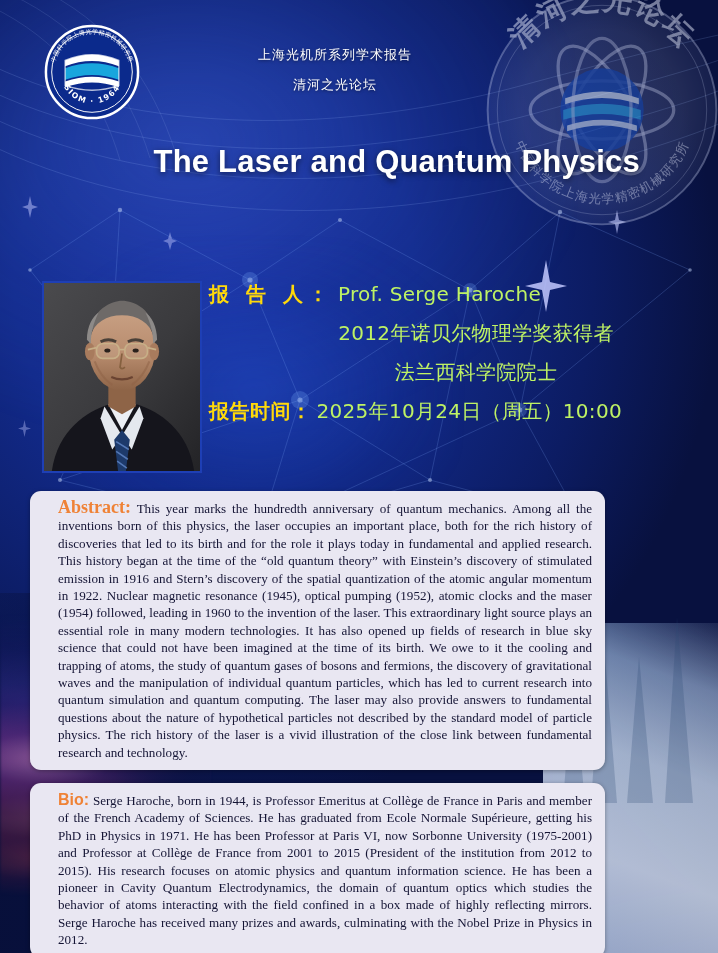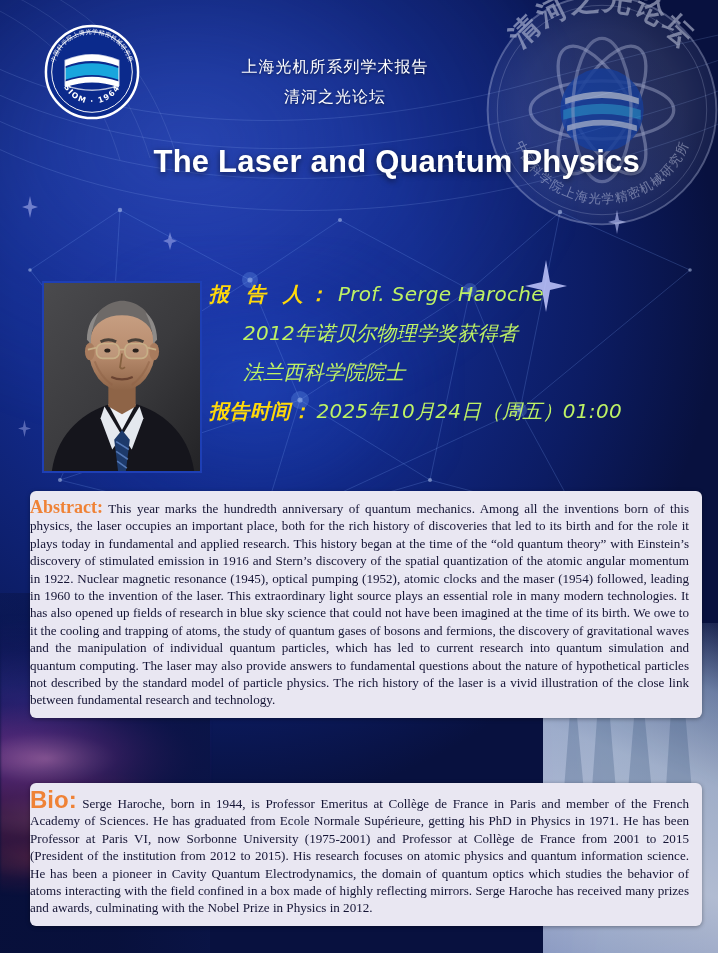--- a/index.html
+++ b/index.html
@@ -75,24 +75,24 @@
   .siom-logo {
     position: absolute; left: 44px; top: 24px; width: 96px; height: 96px;
   }
 
   .forum-seal {
     position: absolute; left: 476px; top: -16px; width: 252px; height: 252px;
     opacity: .62;
   }
 
   .header-cn {
-    position: absolute; left: 170px; top: 52px; width: 330px;
+    position: absolute; left: 170px; top: 40px; width: 330px;
     text-align: center;
     color: #ffffff;
-    font-size: 16px;
+    font-size: 13px;
     line-height: 30px;
     letter-spacing: 1px;
     text-shadow: 0 1px 3px rgba(0,0,0,.5);
     font-family: "DejaVu Sans", sans-serif;
   }
   .header-cn div { white-space: nowrap; }
 
   .main-title {
     position: absolute; left: 0; top: 144px; width: 640px;
     text-align: right;
@@ -115,62 +115,61 @@
   .portrait svg { display:block; width:100%; height:100%; }
 
   .speaker-info {
     position: absolute; left: 209px; top: 281px; width: 500px;
   }
   .sp-row {
     display: flex; align-items: baseline;
     height: 39px;
     white-space: nowrap;
     font-family: "DejaVu Sans", sans-serif;
-    font-style: italic;
   }
   .sp-label {
     color: #ffd90a;
     font-weight: bold;
     font-size: 20px;
     letter-spacing: .5px;
   }
   .sp-label.spaced { letter-spacing: 5px; }
   .sp-value {
     color: #bef264;
     font-size: 20px;
     margin-left: 5px;
     letter-spacing: .3px;
   }
-  .sp-row.indent { padding-left: 29px; }
+  .sp-row.indent { padding-left: 29px; justify-content: center; }
 
   
   .card {
     position: absolute;
-    left: 30px; width: 672px;
+    left: 30px; width: 575px;
     background: #e9e7f2;
-    border-radius: 6px;
+    border-radius: 11px;
     box-shadow: 0 1px 4px rgba(0,0,0,.35);
-    padding: 8px 13px 9px 0;
+    padding: 8px 13px 9px 28px;
     color: #141434;
     font-family: "Liberation Serif", serif;
     font-size: 13.1px;
     line-height: 17.4px;
     text-align: justify;
     text-justify: inter-word;
   }
   #abstract-card { top: 491px; }
   #bio-card { top: 783px; }
 
   .card-label {
     font-weight: bold;
     color: #ef8236;
     font-family: "Liberation Serif", serif;
   }
   #abstract-card .card-label { font-size: 18px; }
-  #bio-card .card-label { font-size: 24px; font-family: "Liberation Sans", sans-serif; }
+  #bio-card .card-label { font-size: 16px; font-family: "Liberation Sans", sans-serif; }
   .card-body { }
 
   
   .spark { position: absolute; pointer-events: none; }
 </style>
 </head>
 <body>
 
 <div id="poster">
 
@@ -395,21 +394,21 @@
       <span class="sp-value">Prof. Serge Haroche</span>
     </div>
     <div class="sp-row indent">
       <span class="sp-value">2012年诺贝尔物理学奖获得者</span>
     </div>
     <div class="sp-row indent">
       <span class="sp-value">法兰西科学院院士</span>
     </div>
     <div class="sp-row">
       <span class="sp-label">报告时间：</span>
-      <span class="sp-value">2025年10月24日（周五）01:00</span>
+      <span class="sp-value">2025年10月24日（周五）10:00</span>
     </div>
   </div>
 
   <div class="card" id="abstract-card">
     <span class="card-label">Abstract:</span>
     <span class="card-body">This year marks the hundredth anniversary of quantum mechanics. Among all the inventions born of this physics, the laser occupies an important place, both for the rich history of discoveries that led to its birth and for the role it plays today in fundamental and applied research. This history began at the time of the “old quantum theory” with Einstein’s discovery of stimulated emission in 1916 and Stern’s discovery of the spatial quantization of the atomic angular momentum in 1922. Nuclear magnetic resonance (1945), optical pumping (1952), atomic clocks and the maser (1954) followed, leading in 1960 to the invention of the laser. This extraordinary light source plays an essential role in many modern technologies. It has also opened up fields of research in blue sky science that could not have been imagined at the time of its birth. We owe to it the cooling and trapping of atoms, the study of quantum gases of bosons and fermions, the discovery of gravitational waves and the manipulation of individual quantum particles, which has led to current research into quantum simulation and quantum computing. The laser may also provide answers to fundamental questions about the nature of hypothetical particles not described by the standard model of particle physics.  The rich history of the laser is a vivid illustration of the close link  between fundamental  research and technology.</span>
   </div>
 
   <div class="card" id="bio-card">
     <span class="card-label">Bio:</span>

